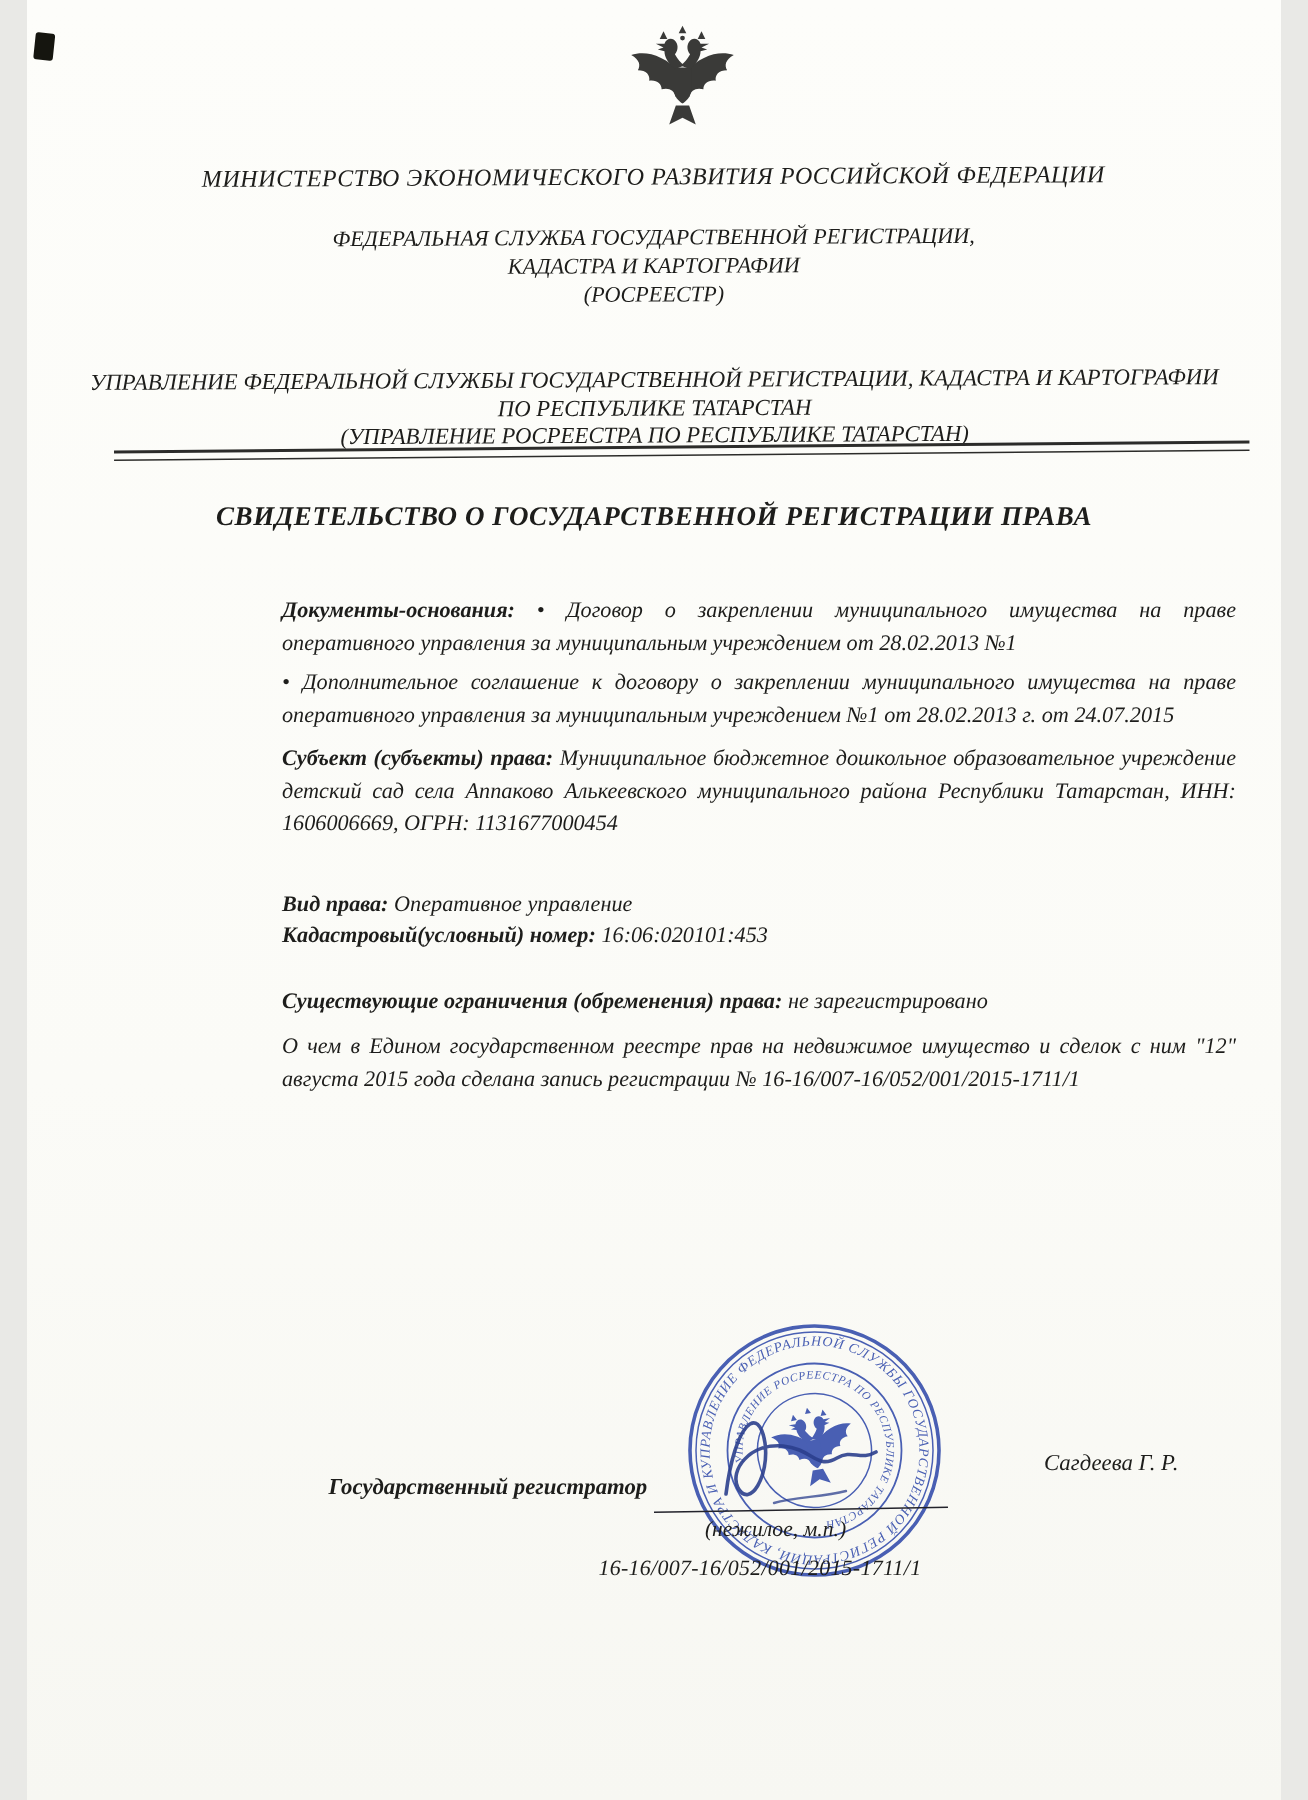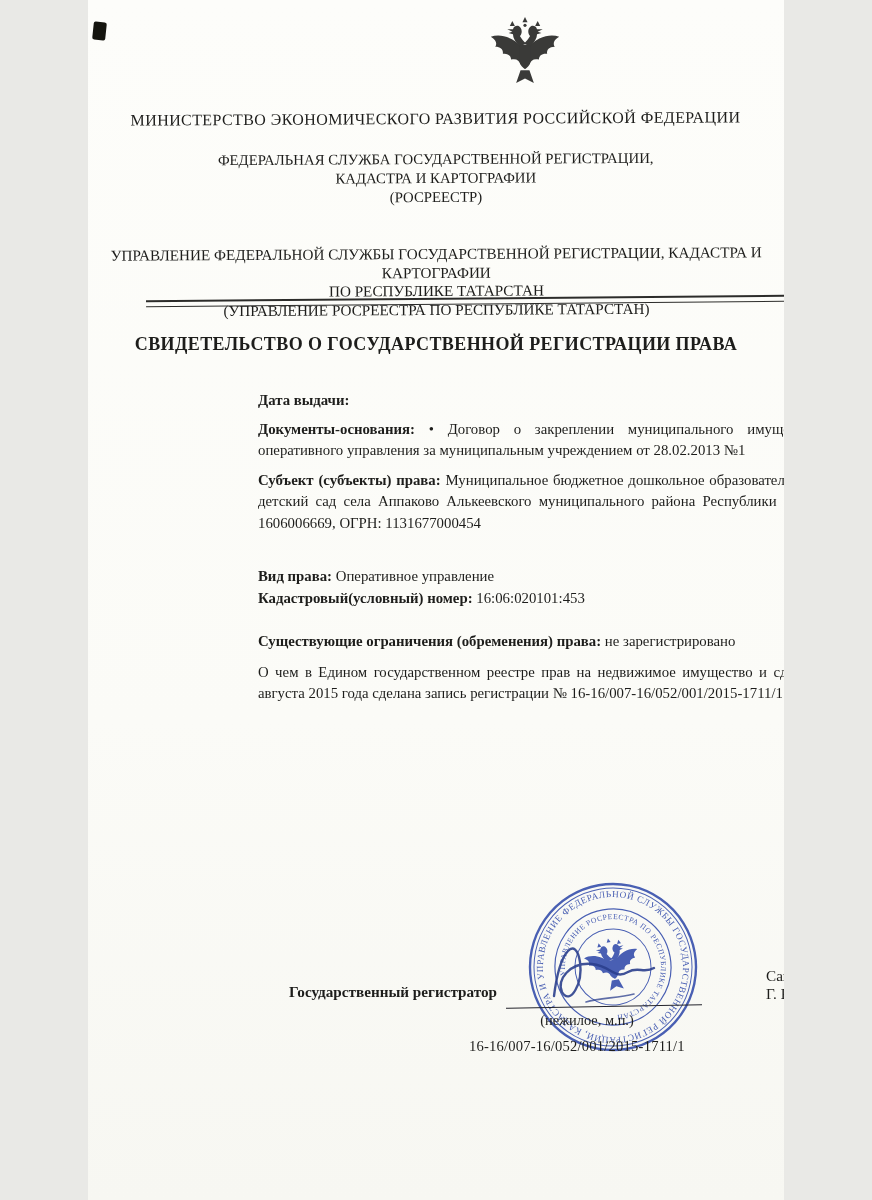--- a/index.html
+++ b/index.html
@@ -1,24 +1,25 @@
 <!DOCTYPE html>
 <html lang="ru"><head>
 <meta charset="utf-8">
 <style>
   * { margin:0; padding:0; box-sizing:border-box; }
   html,body { background:#e9e9e6; }
   .page {
     position:relative;
-    width:696px; height:1200px;
+    width:836px; height:1200px;
     margin:0 auto;
     background:linear-gradient(180deg,#fdfdfa 0%, #fbfbf7 60%, #f7f7f2 100%);
     font-family:"Liberation Serif","DejaVu Serif",serif;
     color:#1d1d1b;
     overflow:hidden;
+    font-style:italic;
   }
   .scan-mark {
     position:absolute; left:5px; top:22px; width:13px; height:18px;
     background:#15150f; transform:rotate(6deg); border-radius:2px;
   }
   .emblem { position:absolute; left:399px; top:12px; width:76px; height:90px; }
   .header-block { position:absolute; left:0; right:0; top:110px; text-align:center; transform:rotate(-0.3deg); }
   .h-ministry { font-size:16px; letter-spacing:0.4px; margin-bottom:22px; }
   .h-service  { font-size:14.8px; line-height:19px; }
   .h-office   { font-size:15.2px; line-height:18.5px; margin-top:38px; }
@@ -92,30 +93,29 @@
       <div>(УПРАВЛЕНИЕ РОСРЕЕСТРА ПО РЕСПУБЛИКЕ ТАТАРСТАН)</div>
     </div>
   </div>
 
   <div class="separator"></div>
 
   <div class="doc-title">СВИДЕТЕЛЬСТВО О ГОСУДАРСТВЕННОЙ РЕГИСТРАЦИИ ПРАВА</div>
 
   <div class="body-block">
 
-    <div class="row-date">
-      <b>Дата выдачи:</b>
-      <span class="value">12.08.2015</span>
-    </div>
 
     <p class="p-docs1">
       <b>Документы-основания:</b>
       <span>• Договор о закреплении муниципального имущества на праве оперативного управления за муниципальным учреждением от 28.02.2013 №1</span>
     </p>
 
+    <p class="p-docs2">
+      <span>• Дополнительное соглашение к договору о закреплении муниципального имущества на праве оперативного управления за муниципальным учреждением №1 от 28.02.2013 г. от 24.07.2015</span>
+    </p>
 
     <p class="p-subj">
       <b>Субъект (субъекты) права:</b>
       <span>Муниципальное бюджетное дошкольное образовательное учреждение детский сад  села Аппаково Алькеевского муниципального района Республики Татарстан, ИНН: 1606006669, ОГРН: 1131677000454</span>
     </p>
 
     <p class="p-type">
       <b>Вид права:</b>
       <span>Оперативное управление</span>
     </p>

